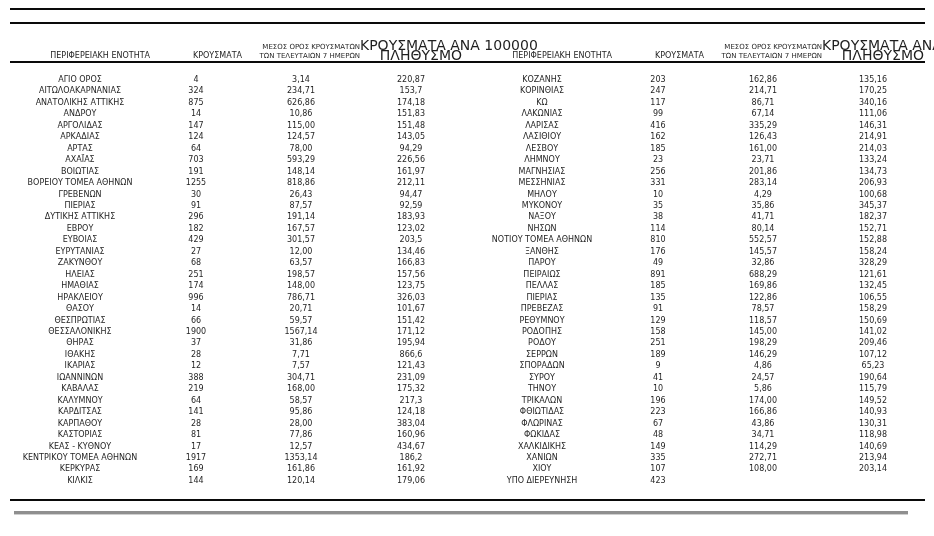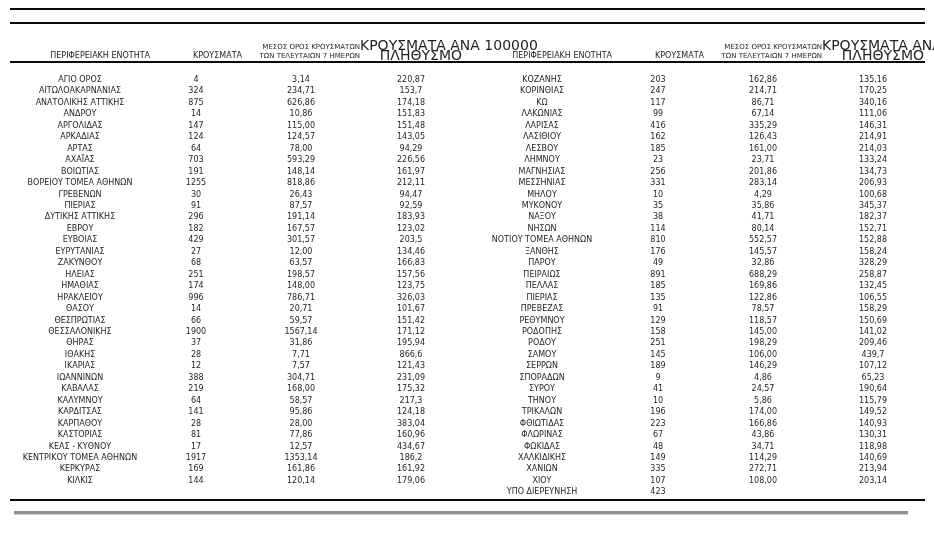--- a/index.html
+++ b/index.html
@@ -399,21 +399,21 @@
         <tr>
           <td>ΠΑΡΟΥ</td>
           <td>49</td>
           <td>32,86</td>
           <td>328,29</td>
         </tr>
         <tr>
           <td>ΠΕΙΡΑΙΩΣ</td>
           <td>891</td>
           <td>688,29</td>
-          <td>258,87</td>
+          <td>121,61</td>
         </tr>
         <tr>
           <td>ΠΕΛΛΑΣ</td>
           <td>185</td>
           <td>169,86</td>
           <td>132,45</td>
         </tr>
         <tr>
           <td>ΠΙΕΡΙΑΣ</td>
           <td>135</td>
@@ -436,26 +436,20 @@
           <td>ΡΟΔΟΠΗΣ</td>
           <td>158</td>
           <td>145,00</td>
           <td>141,02</td>
         </tr>
         <tr>
           <td>ΡΟΔΟΥ</td>
           <td>251</td>
           <td>198,29</td>
           <td>209,46</td>
-        </tr>
-        <tr>
-          <td>ΣΑΜΟΥ</td>
-          <td>145</td>
-          <td>106,00</td>
-          <td>439,7</td>
         </tr>
         <tr>
           <td>ΣΕΡΡΩΝ</td>
           <td>189</td>
           <td>146,29</td>
           <td>107,12</td>
         </tr>
         <tr>
           <td>ΣΠΟΡΑΔΩΝ</td>
           <td>9</td>

